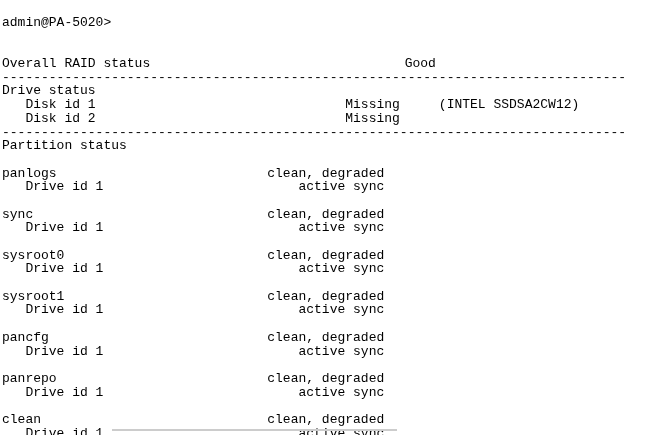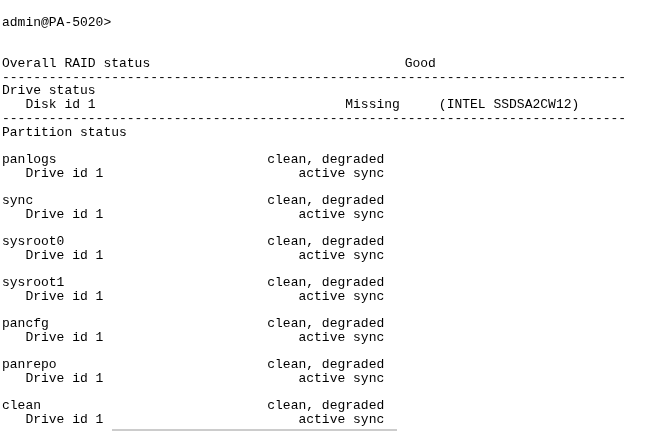--- a/index.html
+++ b/index.html
@@ -61,20 +61,21 @@
 
   <div class="line"><span class="c0">admin@PA-5020&gt;</span></div>
   <div class="line"></div>
   <div class="line"></div>
 
   <div class="line"><span class="c0">Overall RAID status</span><span class="c47">Good</span></div>
   <div class="line"><span class="c0 sep">--------------------------------------------------------------------------------</span></div>
 
   <div class="line"><span class="c0">Drive status</span></div>
   <div class="line"><span class="c3">Disk id 1</span><span class="c44">Missing</span><span class="c56">(INTEL SSDSA2CW12)</span></div>
+  <div class="line"><span class="c3">Disk id 2</span><span class="c44">Missing</span></div>
   <div class="line"><span class="c0 sep">--------------------------------------------------------------------------------</span></div>
 
   <div class="line"><span class="c0">Partition status</span></div>
   <div class="line"></div>
 
   <div class="line"><span class="c0">panlogs</span><span class="c34">clean, degraded</span></div>
   <div class="line"><span class="c3">Drive id 1</span><span class="c38">active sync</span></div>
   <div class="line"></div>
 
   <div class="line"><span class="c0">sync</span><span class="c34">clean, degraded</span></div>

